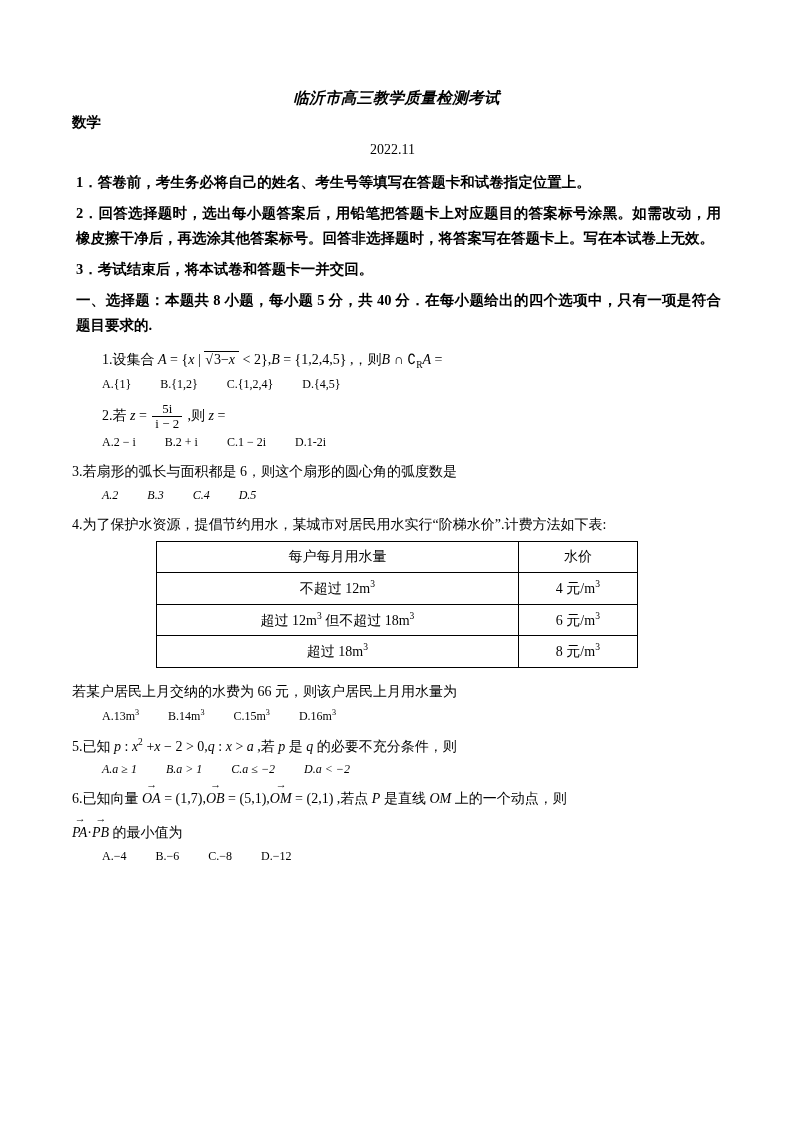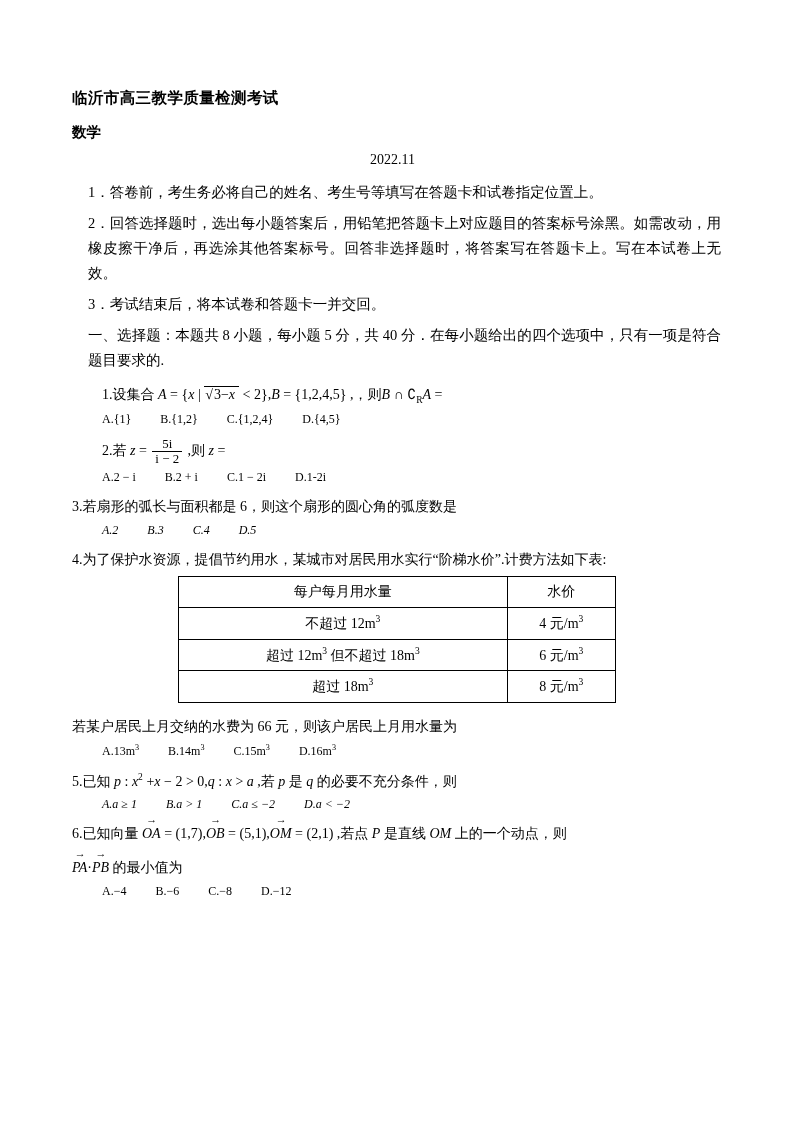--- a/index.html
+++ b/index.html
@@ -16,45 +16,47 @@
     overflow: hidden;
   }
   .page {
     position: relative;
     width: 793px;
     height: 1122px;
     box-sizing: border-box;
     padding: 88px 72px 40px 72px;
   }
   .title {
-    text-align: left;
+    text-align: center;
     font-size: 15.5px;
     font-weight: bold;
     letter-spacing: 0.4px;
-    margin: 0 0 14px 0;
+    margin: 0 0 4px 0;
+    font-style: italic;
   }
   .subject {
     font-size: 14.5px;
     font-weight: bold;
     margin: 0 0 10px 0;
   }
   .date {
     text-align: center;
     font-size: 14px;
     margin: 0 8px 12px 0;
   }
   .notice-head {
     font-size: 14.5px;
     margin: 0 0 8px 0;
   }
   p.para {
     font-size: 14.5px;
     line-height: 1.72;
-    margin: 0 0 6px 16px;
+    margin: 0 0 6px 4px;
     text-align: justify;
+    font-weight: bold;
   }
   .q {
     font-size: 14px;
     line-height: 1.7;
     margin: 10px 0 4px 0;
   }
   .q-indent {
     margin-left: 30px;
   }
   .opts {
@@ -79,21 +81,21 @@
   }
   .frac .num { display: block; border-bottom: 1px solid #000; padding: 0 3px; }
   .frac .den { display: block; padding: 0 3px; }
   .sqrt {
     border-top: 1px solid #000;
     padding: 0 2px 0 1px;
   }
   table.water {
     border-collapse: collapse;
     margin: 2px auto 12px auto;
-    width: 438px;
+    width: 482px;
   }
   table.water td, table.water th {
     border: 1px solid #000;
     text-align: center;
     font-size: 14px;
     padding: 6px 4px;
     font-weight: normal;
   }
   table.water tr th { font-weight: normal; }
   .vecarrow {

